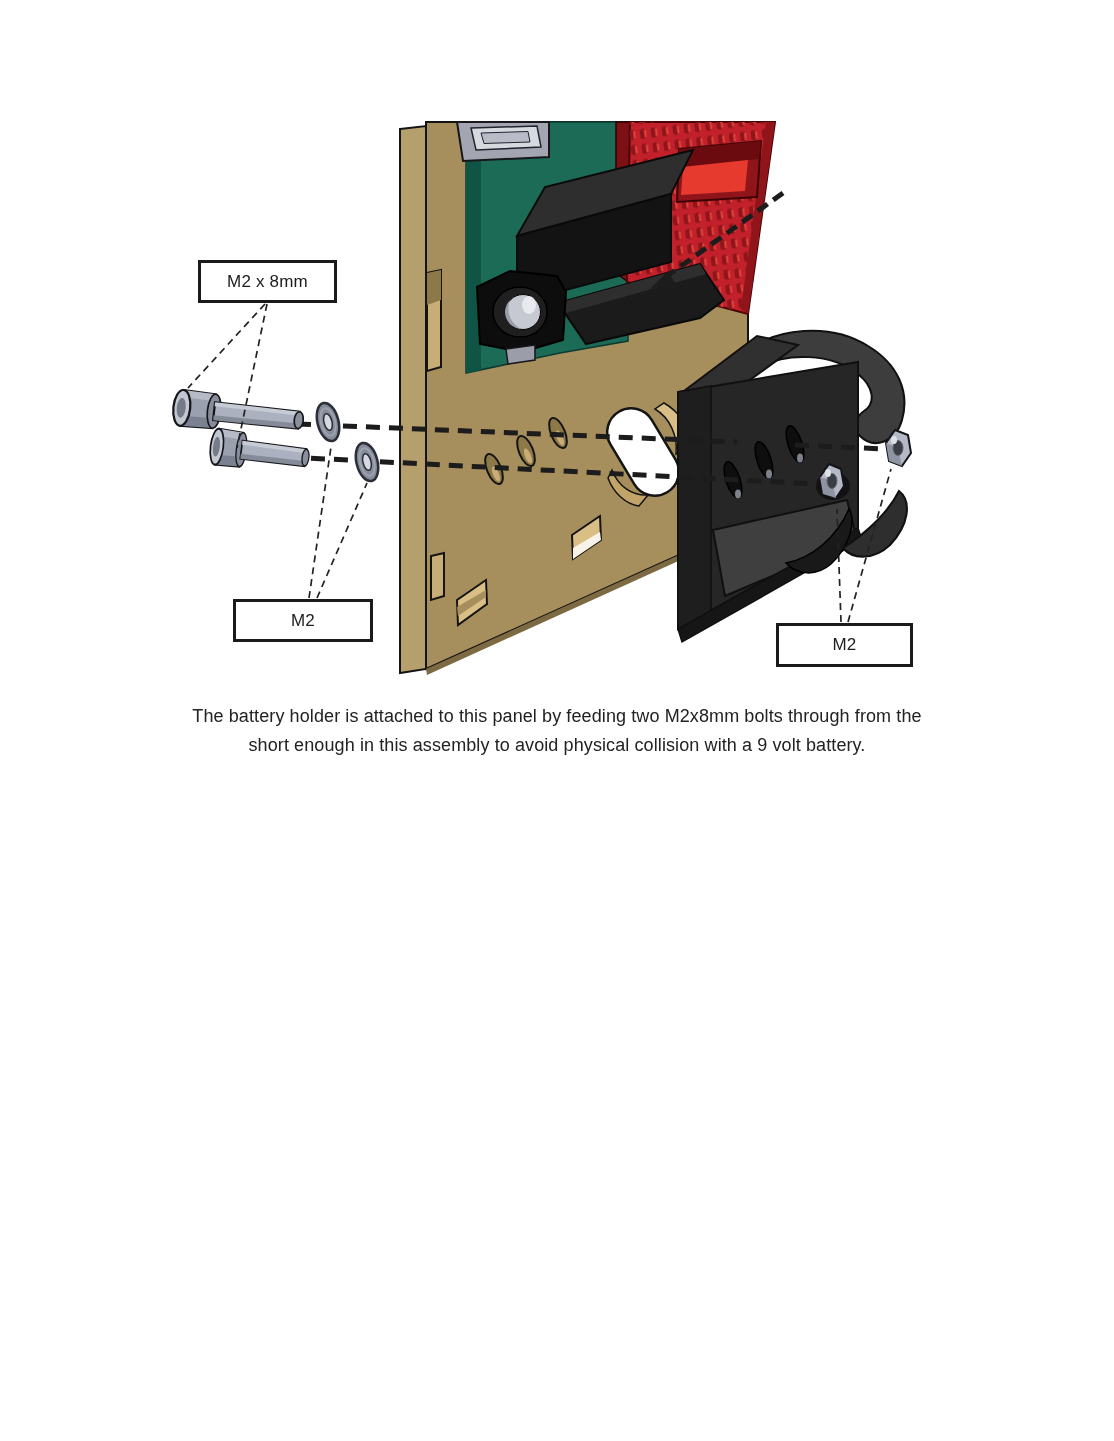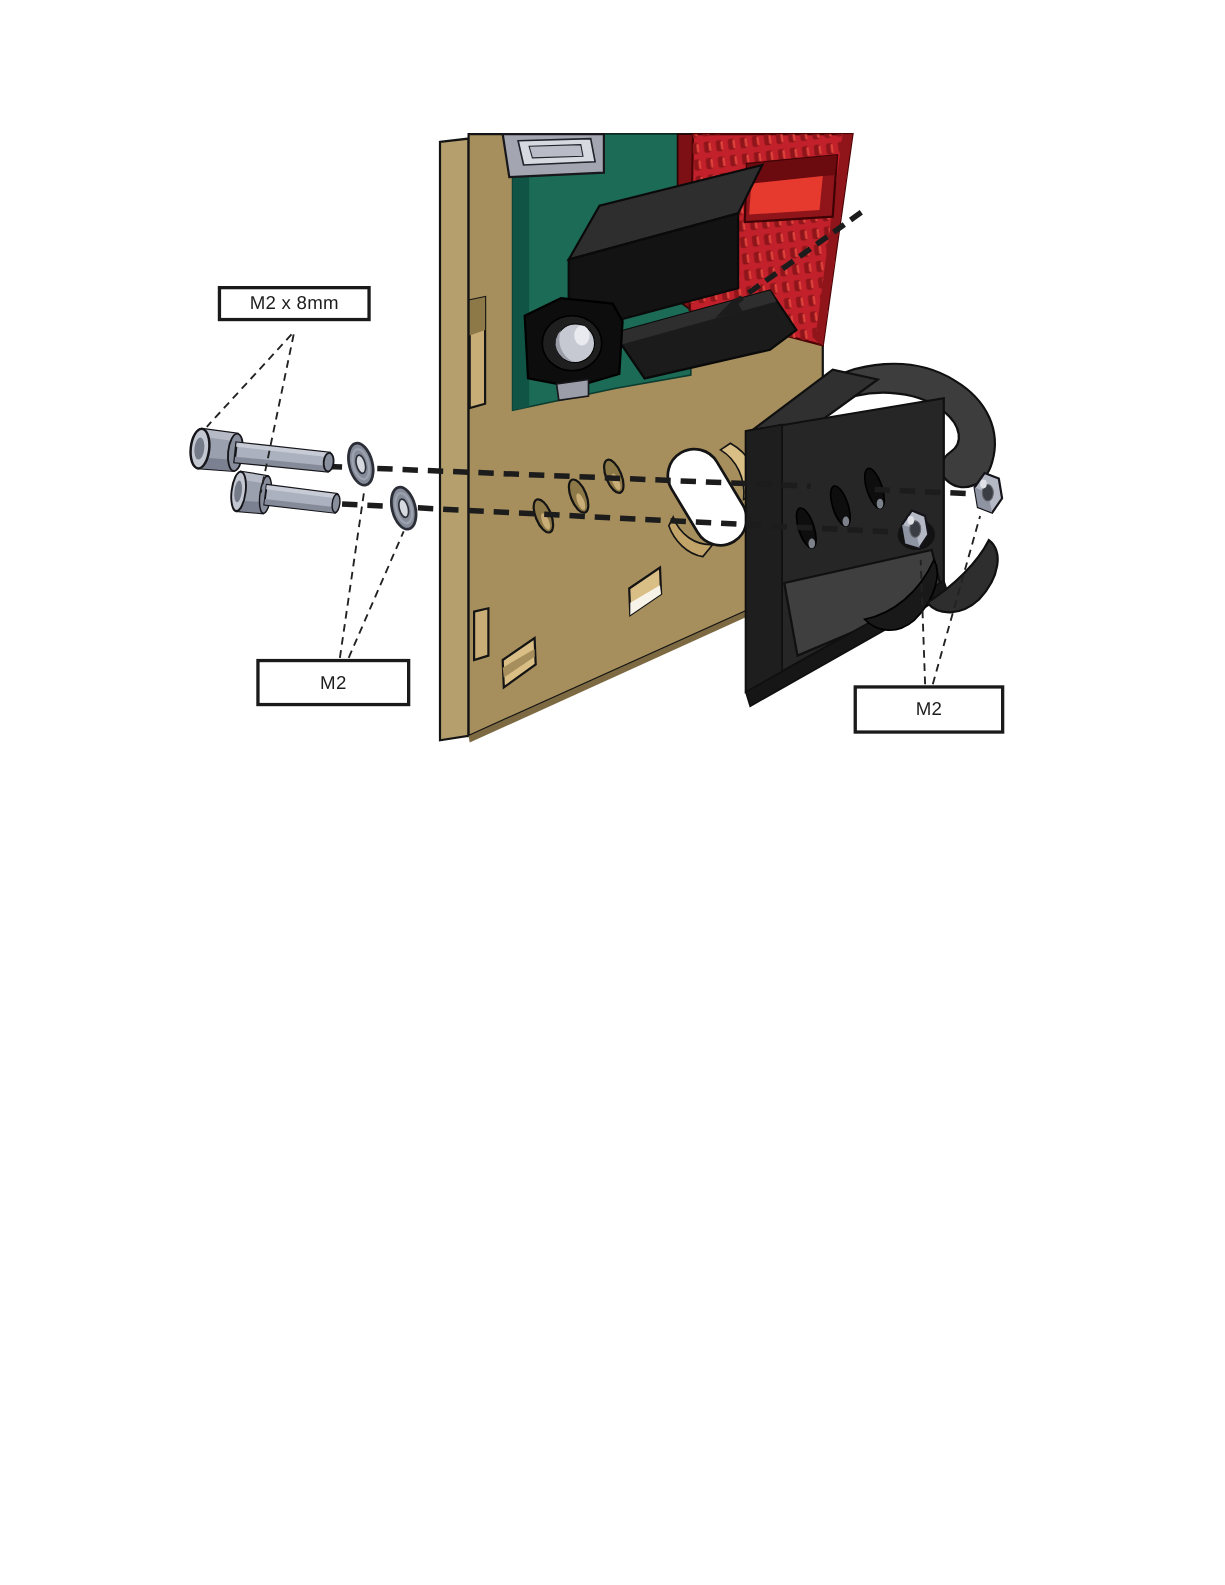--- a/index.html
+++ b/index.html
@@ -14,21 +14,21 @@
   .figure svg{display:block;}
   .callout{
     position:absolute;
     background:#ffffff;
     border:3px solid #1a1a1a;
     display:flex;align-items:center;justify-content:center;
     font-size:17px;color:#1d1d1d;
     box-sizing:border-box;
     letter-spacing:.2px;
   }
-  .callout.c1{left:198px;top:260px;width:139px;height:32px;}
+  .callout.c1{left:198px;top:260px;width:139px;height:43px;}
   .callout.c2{left:233px;top:599px;width:140px;height:43px;}
   .callout.c3{left:776px;top:623px;width:137px;height:44px;}
   .caption{
     position:absolute;left:0;top:702px;width:1114px;
     text-align:center;
     font-size:18px;line-height:29px;
     color:#222222;
     letter-spacing:.1px;
   }
   .caption .cap-line{height:29px;}
@@ -229,15 +229,17 @@
     <span>M2 x 8mm</span>
   </div>
   <div class="callout c2">
     <span>M2</span>
   </div>
   <div class="callout c3">
     <span>M2</span>
   </div>
 
   <div class="caption">
+    <div class="cap-line">The battery holder is attached to this panel by feeding two M2x8mm bolts through from the</div>
+    <div class="cap-line">short enough in this assembly to avoid physical collision with a 9 volt battery.</div>
   </div>
 
 </div>
 
 </body></html>

